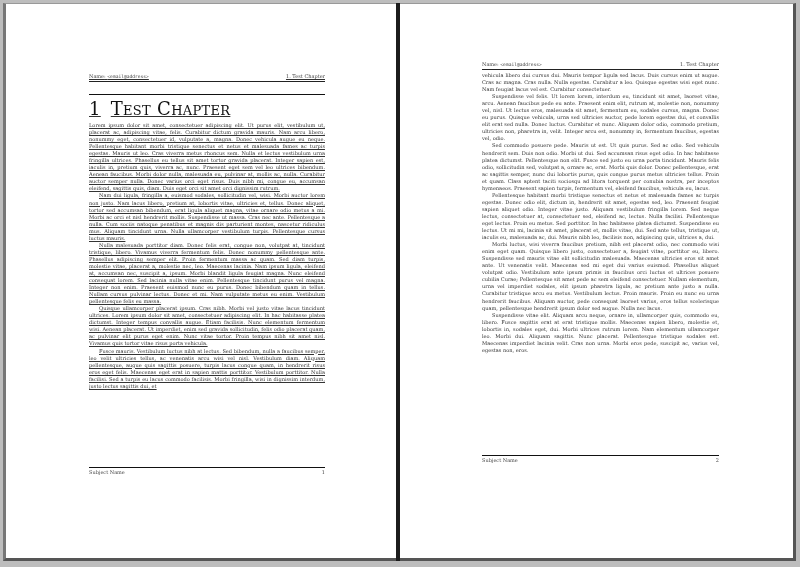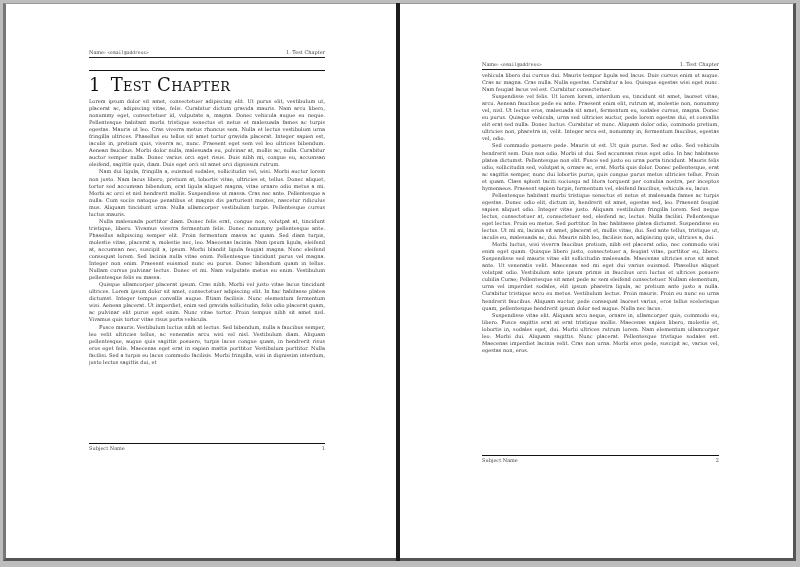--- a/index.html
+++ b/index.html
@@ -20,21 +20,21 @@
   #page1 { left: 3px; width: 394px; border-left: 3px solid #777; border-top: 1px solid #999; border-bottom: 3px solid #555;}
   #page2 { left: 400px; width: 396px; border-right: 3px solid #555; border-top: 1px solid #999; border-bottom: 3px solid #555;}
   .divider {
     position: absolute; left: 396px; top: 3px; width: 4px; height: 558px; background: #1c1c1c;
   }
   .content {
     position: absolute;
     font-size: 5.05px; line-height: 7.05px; color: #333;
     text-align: justify;
   }
-  #page1 .content { left: 83px; width: 236px; top: 44px; }
+  #page1 .content { left: 83px; width: 236px; top: 68px; text-decoration: underline; }
   #page2 .content { left: 82px; width: 237px; top: 56px; }
   .runhead {
     display: flex; justify-content: space-between;
     font-size: 5px; line-height: 8px; color: #444;
     border-bottom: 0.8px solid #222;
     padding-bottom: 0px;
   }
   .runhead .mono { font-family: "DejaVu Sans Mono", "Liberation Mono", monospace; font-size: 4.6px; }
   .chapter {
     border-top: 1.2px solid #111;

